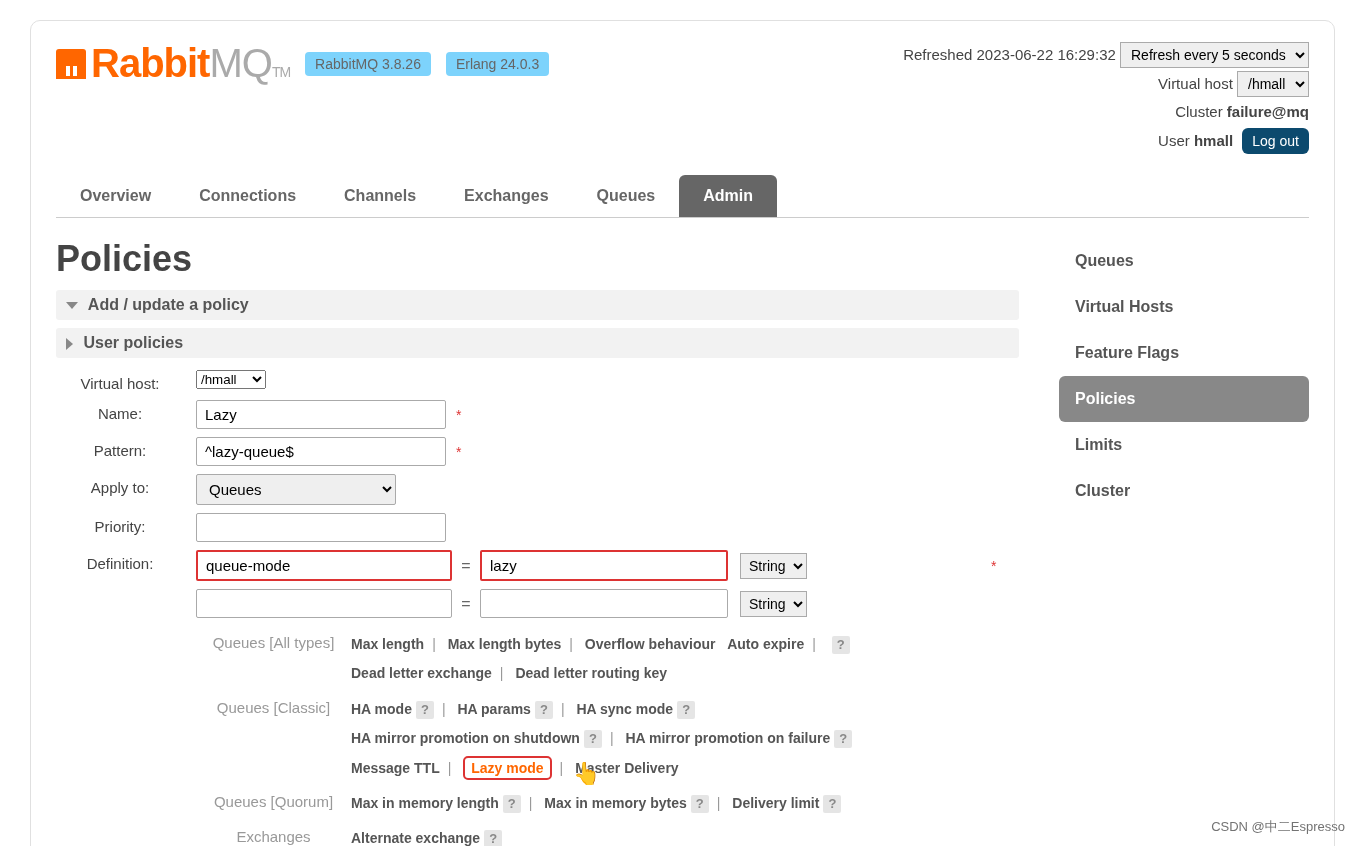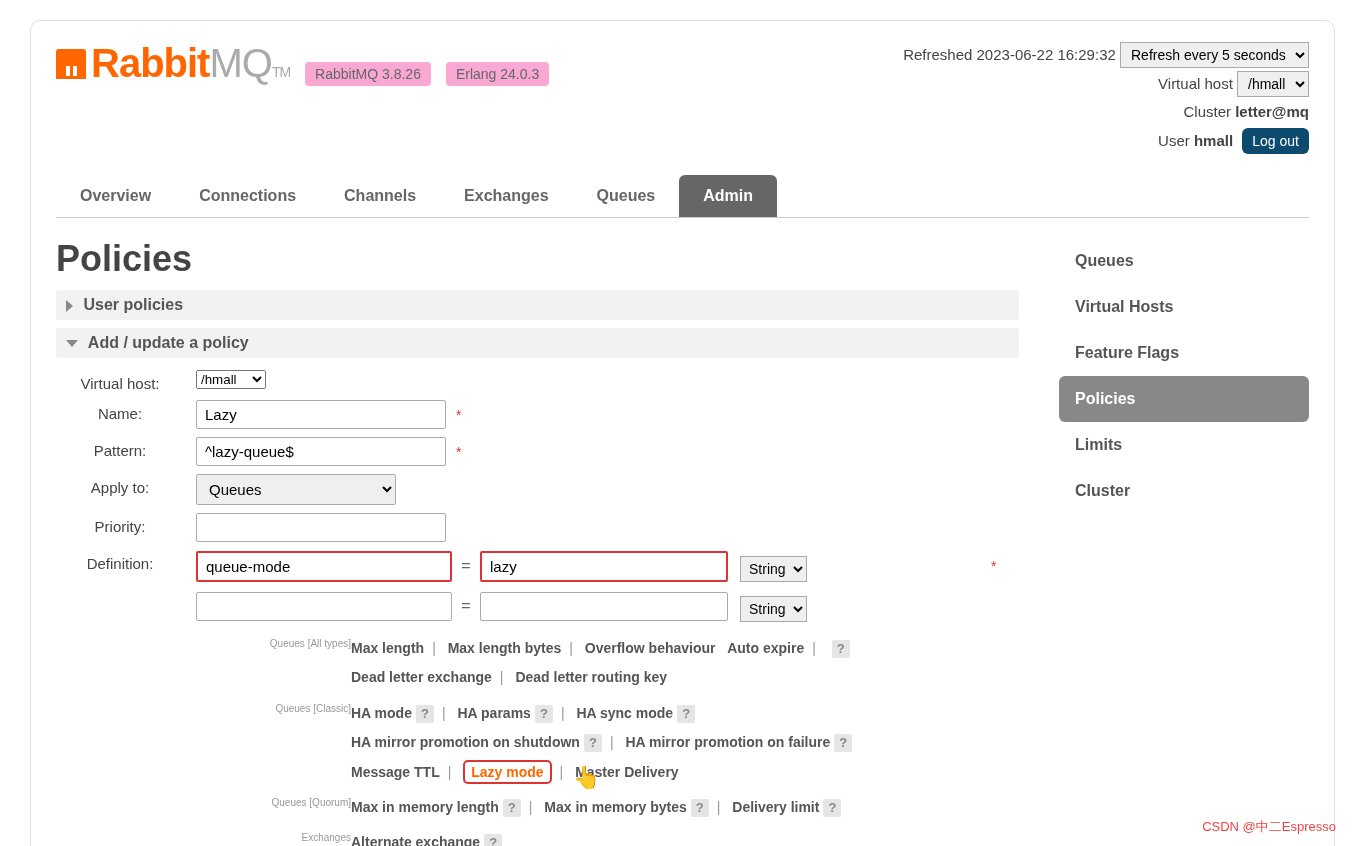--- a/index.html
+++ b/index.html
@@ -1,27 +1,27 @@
 <!DOCTYPE html>
 <html><head>
 <meta charset="utf-8">
 <style>
 * { box-sizing: border-box; margin: 0; padding: 0; }
 body { font-family: "Segoe UI", Arial, sans-serif; background: #fff; color: #333; font-size: 14px; padding: 20px 30px; }
 .container { border: 1px solid #e0e0e0; border-radius: 10px; padding: 20px 25px 25px 25px; }
 .topbar { display: flex; justify-content: space-between; align-items: flex-start; }
-.logo-area { display: flex; align-items: flex-end; gap: 15px; }
+.logo-area { display: flex; align-items: center; gap: 15px; }
 .logo { display: flex; align-items: center; }
 .logo-icon { width: 30px; height: 30px; background: #f60; margin-right: 5px; display: flex; align-items: flex-end; justify-content: center; padding-bottom: 3px; border-radius: 3px 3px 0 0; }
 .logo-icon::before { content: ""; width: 4px; height: 10px; background: #fff; margin-right: 3px; }
 .logo-icon::after { content: ""; width: 4px; height: 10px; background: #fff; }
 .logo-text { font-size: 40px; font-weight: 600; color: #f60; letter-spacing: -1px; }
 .logo-text .mq { color: #aaa; font-weight: 400; }
 .logo-text .tm { font-size: 14px; color: #aaa; font-weight: 400; vertical-align: baseline; }
-.ver-badge { background: #f9a8d4; border-radius: 4px; padding: 4px 10px; color: #666; font-size: 14px; }
+.ver-badge { background: #7dd3fc; border-radius: 4px; padding: 4px 10px; color: #666; font-size: 14px; }
 .top-right { text-align: right; font-size: 15px; color: #444; line-height: 1.9; }
 .top-right select { font-size: 14px; padding: 3px 6px; border: 1px solid #aaa; border-radius: 0; }
 .top-right .cluster b, .top-right .user b { font-weight: 700; }
 .logout-btn { background: #0c4a6e; color: #fff; border: none; border-radius: 6px; padding: 5px 10px; font-size: 14px; margin-left: 5px; cursor: pointer; }
 .nav { border-bottom: 1px solid #ccc; margin-top: 20px; display: flex; align-items: flex-start; }
 .nav-item { padding: 12px 24px; font-weight: 700; color: #666; cursor: pointer; font-size: 16px; }
 .nav-item.active { background: #666; color: #fff; border-radius: 6px 6px 0 0; }
 .main { display: flex; gap: 40px; margin-top: 20px; }
 .content { flex: 1; }
 .side { width: 250px; }
@@ -39,32 +39,32 @@
 .form-field { flex: 1; display: flex; align-items: center; flex-wrap: wrap; gap: 4px; }
 .form-field input[type=text], .form-field select.big { border: 1px solid #aaa; padding: 5px 8px; font-size: 15px; border-radius: 2px; }
 .form-field input.w { width: 250px; }
 .form-field select.big { width: 200px; }
 select.small { width: 70px; }
 .req { color: #d33; margin-left: 6px; }
 .def-row { display: flex; align-items: center; gap: 4px; margin-bottom: 4px; }
 .def-row input.key { width: 256px; }
 .def-row .eq { width: 20px; text-align: center; font-size: 16px; color: #666; }
 .def-row input.val { width: 248px; }
-.def-row select { border: 1px solid #aaa; padding: 3px 4px; font-size: 14px; margin-left: 8px; margin-top: 6px; }
+.def-row select { border: 1px solid #aaa; padding: 3px 4px; font-size: 14px; margin-left: 8px; }
 .def-row.highlight input { border: 2px solid #d33; }
 .hint-block { margin-top: 4px; }
 .hint-row { display: flex; margin-bottom: 6px; align-items: flex-start; }
-.hint-label { width: 155px; color: #999; font-size: 10px; padding-top: 4px; text-align: right; }
+.hint-label { width: 155px; color: #999; font-size: 15px; padding-top: 4px; text-align: center; }
 .hint-items { flex: 1; line-height: 2.1; }
 .hint-item { font-weight: 700; color: #555; cursor: pointer; }
 .hint-sep { color: #999; margin: 0 8px; }
 .qmark { display: inline-block; background: #e5e5e5; color: #888; width: 18px; height: 18px; text-align: center; line-height: 18px; font-size: 13px; border-radius: 2px; margin-left: 4px; font-weight: 700; }
 .lazy-box { border: 2px solid #d33; padding: 2px 6px; border-radius: 5px; color: #f60; font-weight: 700; }
 .cursor-hand { position: absolute; font-size: 22px; }
-.watermark { position: fixed; bottom: 10px; right: 29px; color: #ef4444; font-size: 13px; }
+.watermark { position: fixed; bottom: 10px; right: 20px; color: #737373; font-size: 13px; }
 </style>
 </head>
 <body>
 
 <div class="container">
   <div class="topbar">
     <div class="logo-area">
       <div class="logo">
         <div class="logo-icon"></div>
         <span class="logo-text"><span>Rabbit</span><span class="mq">MQ</span><span class="tm">TM</span></span>
@@ -77,21 +77,21 @@
         <span>Refreshed</span>
         <span>2023-06-22 16:29:32</span>
         <select><option>Refresh every 5 seconds</option></select>
       </div>
       <div>
         <span>Virtual host</span>
         <select><option>/hmall</option></select>
       </div>
       <div class="cluster">
         <span>Cluster</span>
-        <b>letter@mq</b>
+        <b>failure@mq</b>
       </div>
       <div class="user">
         <span>User</span>
         <b>hmall</b>
         <button class="logout-btn">Log out</button>
       </div>
     </div>
   </div>
 
   <div class="nav">
@@ -102,29 +102,29 @@
     <div class="nav-item">Queues</div>
     <div class="nav-item active">Admin</div>
   </div>
 
   <div class="main">
     <div class="content">
       <h1>Policies</h1>
 
       <div class="section">
         <div class="section-head">
+          <span class="arrow down"></span>
+          <span>Add / update a policy</span>
+        </div>
+      </div>
+
+      <div class="section">
+        <div class="section-head">
           <span class="arrow right"></span>
           <span>User policies</span>
-        </div>
-      </div>
-
-      <div class="section">
-        <div class="section-head">
-          <span class="arrow down"></span>
-          <span>Add / update a policy</span>
         </div>
       </div>
 
       <div class="form">
         <div class="form-row">
           <div class="form-label">Virtual host:</div>
           <div class="form-field">
               <select class="small"><option>/hmall</option></select>
             </div>
         </div>

